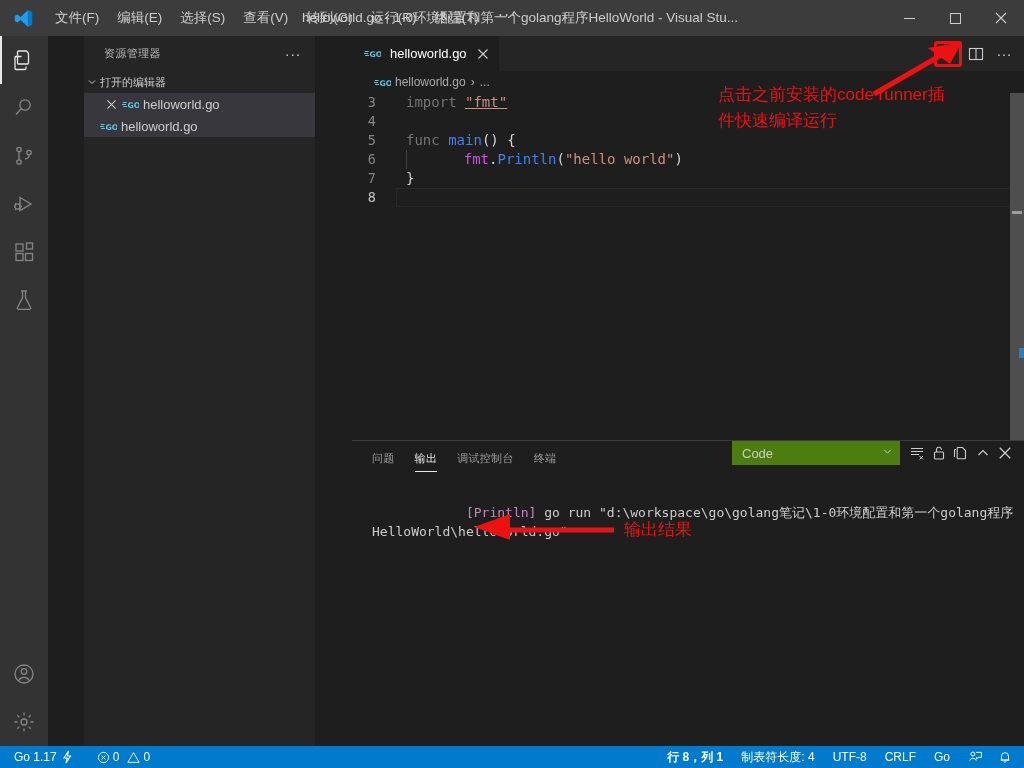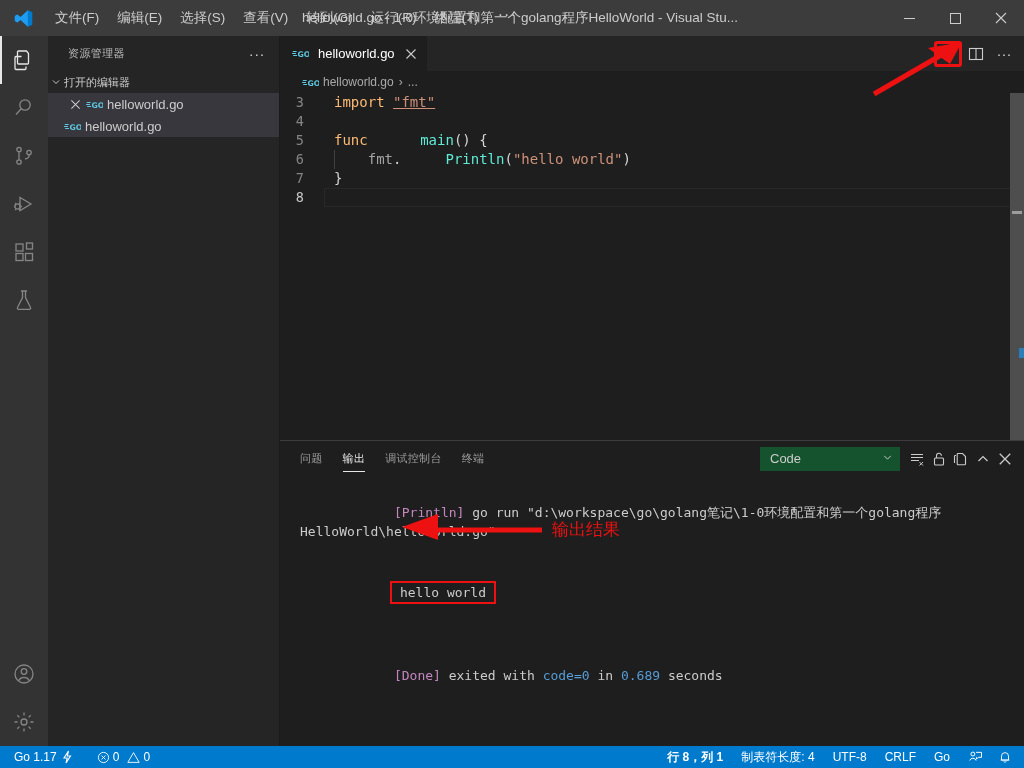--- a/index.html
+++ b/index.html
@@ -28,21 +28,21 @@
   .menu-more { padding:0 10px; height:36px; line-height:30px; font-size:16px; letter-spacing:1px; color:#cccccc; }
   .title-text {
     position:absolute; left:16px; right:0; text-align:center; font-size:13.5px; color:#cccccc;
     pointer-events:none; line-height:36px;
   }
   .win-controls { margin-left:auto; display:flex; height:36px; z-index:3; }
   .win-btn { width:46px; height:36px; display:flex; align-items:center; justify-content:center; color:#cccccc; }
   .win-btn svg { display:block; }
 
   
-  .main { flex:1 1 auto; display:flex; min-height:0; }
+  .main { flex:1 1 auto; display:flex; min-height:0;gap:36px; }
 
   
   .activitybar {
     width:48px; background:#333333; display:flex; flex-direction:column;
     align-items:center; flex:0 0 48px;
   }
   .act-item {
     width:48px; height:48px; display:flex; align-items:center; justify-content:center;
     position:relative; color:#868686;
   }
@@ -109,51 +109,51 @@
     font-family:"DejaVu Sans Mono","Liberation Mono",monospace;
     font-size:14px; line-height:19px; position:absolute; top:0; left:0; right:0;
   }
   .cline { display:flex; height:19px; }
   .lnum {
     width:44px; text-align:right; padding-right:20px; color:#858585; flex:0 0 44px;
     font-size:13.5px;
   }
   .cline.cur .lnum { color:#c6c6c6; }
   .ctext { white-space:pre; padding-left:10px; position:relative; }
-  .k-kw { color:#fdba74; }
-  .k-fn { color:#5eead4;margin-left:44px; }
+  .k-kw { color:#737373; }
+  .k-fn { color:#3b82f6; }
   .k-str { color:#ce9178; }
-  .k-pkg { color:#a3a3a3; }
+  .k-pkg { color:#d946ef;margin-left:24px; }
   .k-pun { color:#d4d4d4; }
   .k-imp { color:#ce9178; text-decoration:underline; text-decoration-color:#ce9178; }
   .indent-guide { position:absolute; left:10px; top:0; bottom:0; width:1px; background:#404040; }
   .curline-border { position:absolute; left:44px; right:30px; height:19px; border:1px solid #282828; box-sizing:border-box; }
   .vscrollbar { position:absolute; top:0; right:0; width:14px; bottom:0; }
   .vthumb { position:absolute; right:0; width:14px; background:#4e4e4e; }
 
   
   .annot-text {
     position:absolute; color:#ee1111; font-size:17px; line-height:26px;
     font-family:"Liberation Sans","DejaVu Sans",sans-serif; white-space:pre-line;
   }
 
   
   .panel { background:#1e1e1e; border-top:1px solid #3c3c3c; flex:0 0 306px; display:flex; flex-direction:column; }
-  .panel-header { height:35px; display:flex; align-items:center; padding-left:20px; flex:0 0 35px; }
+  .panel-header { height:35px; display:flex; align-items:flex-start; padding-left:20px; flex:0 0 35px; }
   .ptab {
     font-size:11px; color:#9d9d9d; margin-right:20px; height:35px; line-height:35px;
     position:relative; letter-spacing:.3px;
   }
   .ptab.active { color:#e7e7e7; }
   .ptab.active::after {
     content:""; position:absolute; left:0; right:0; bottom:4px; height:1px; background:#e7e7e7;
   }
   .panel-actions { margin-left:auto; display:flex; align-items:center; padding-right:8px; }
   .pselect {
-    width:140px; height:24px; background:#14532d; color:#cccccc; font-size:13px;
+    width:168px; height:24px; background:#4d7c0f; color:#cccccc; font-size:13px;
     display:flex; align-items:center; padding:0 6px 0 10px; margin-right:6px;
   }
   .pselect .chev { margin-left:auto; }
   .picon { width:22px; height:22px; display:flex; align-items:center; justify-content:center; color:#cccccc; }
   .panel-body {
     flex:1 1 auto; padding:8px 0 0 0; overflow:hidden; position:relative;
     font-family:"DejaVu Sans Mono","Liberation Mono",monospace;
     font-size:13px; line-height:19px;
   }
   .oline { padding-left:20px; white-space:pre-wrap; color:#cccccc; }
@@ -446,27 +446,21 @@
                   <path d="M1.5 1.5l9 9M10.5 1.5l-9 9"></path>
                 </svg>
             </div>
           </div>
         </div>
 
         <div class="panel-body">
           <div class="oline">
             <span class="o-run">[Println]</span><span> go run "d:\workspace\go\golang笔记\1-0环境配置和第一个golang程序HelloWorld\helloworld.go"</span>
           </div>
-          <div class="oline" style="padding-top:2px;padding-bottom:2px;">
-            <span class="hello-box">hello world</span>
-          </div>
           <div class="oline">&nbsp;</div>
-          <div class="oline" style="padding-top:3px;">
-            <span class="o-done">[Done]</span><span> exited with </span><span class="o-num">code=0</span><span> in </span><span class="o-num">0.689</span><span> seconds</span>
-          </div>
 
           <svg class="arrow-svg" style="left:120px;top:32px;" width="145" height="36" viewBox="0 0 145 36">
             <path d="M142 22 L30 22" stroke="#ee1111" stroke-width="5"></path>
             <path d="M2 19 L38 6 L38 32 Z" fill="#ee1111"></path>
           </svg>
           <div class="out-annot" style="left:272px;top:44px;">输出结果</div>
         </div>
       </div>
     </div>
   </div>
@@ -515,14 +509,16 @@
             <path d="M6.6 13a1.5 1.5 0 0 0 2.8 0"></path>
         </svg>
       </div>
     </div>
   </div>
 
   <svg class="arrow-svg" style="left:866px;top:40px;" width="100" height="58" viewBox="0 0 100 58">
     <path d="M8 54 L84 10" stroke="#ee1111" stroke-width="5"></path>
     <path d="M96 2 L62 8 L84 24 Z" fill="#ee1111"></path>
   </svg>
+  <div class="annot-text" style="left:718px;top:82px;width:300px;">点击之前安装的code runner插
+件快速编译运行</div>
 
 </div>
 
 </body></html>

